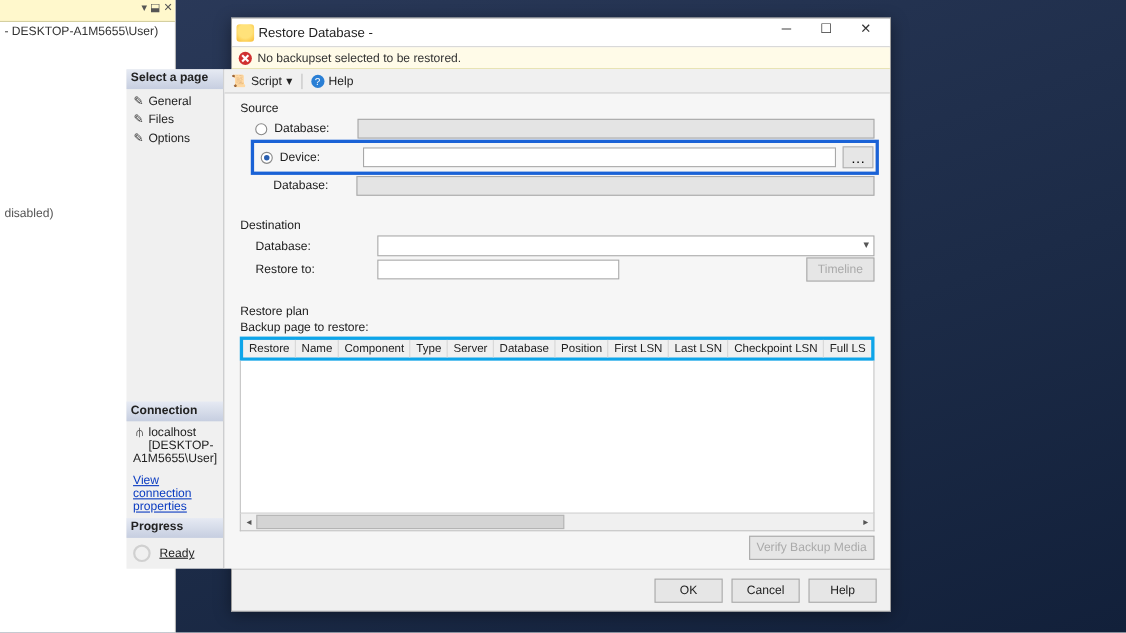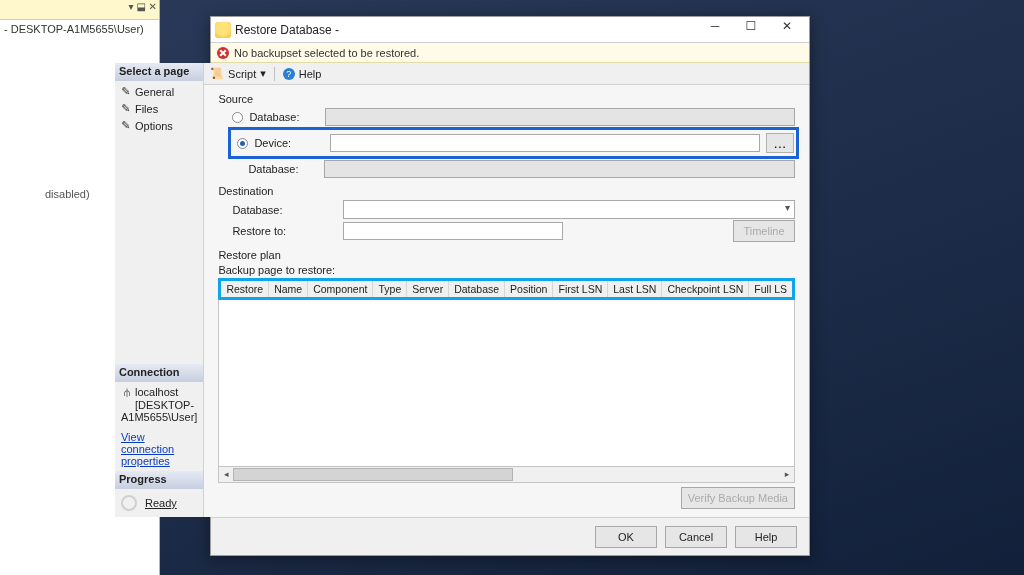--- a/index.html
+++ b/index.html
@@ -20,21 +20,21 @@
     height: 20px; background: #fff8cc; border-bottom: 1px solid #d4cfa0;
     position: relative;
   }
   .bgpanel .toolbar .right {
     position: absolute; right: 2px; top: 1px; font-size: 10px; color: #555;
   }
   .bgpanel .crumb {
     font-size: 11px; color: #333; padding: 3px 4px; white-space: nowrap;
   }
   .bgpanel .inner {
-    margin-top: 150px; font-size: 11px; color: #555; padding-left: 4px; margin-left: 41px;
+    margin-top: 150px; font-size: 11px; color: #555; padding-left: 4px;
   }
 
   
   .dialog {
     position: absolute; left: 210px; top: 16px; width: 600px; height: 540px;
     background: #f0f0f0; border: 1px solid #9c9c9c; box-shadow: 0 3px 14px rgba(0,0,0,.4);
     display: flex; flex-direction: column;
   }
   .titlebar {
     height: 26px; background: #fff; display: flex; align-items: center;
@@ -80,21 +80,21 @@
   .progbody { padding:6px; font-size:11px; color:#222; display:flex; align-items:center; gap:8px;text-decoration:underline; }
 
   .main { flex:1; background:#f6f6f6; border-left:1px solid #d0d0d0; display:flex; flex-direction:column; }
   .scriptbar {
     height:22px; background:#f0f0f0; border-bottom:1px solid #d0d0d0;
     display:flex; align-items:center; padding:0 6px; gap:4px; font-size:11px; color:#222;
   }
   .scriptbar .sep { width:1px; height:14px; background:#c0c0c0; margin:0 4px; }
   .helpicn { width:12px; height:12px; border-radius:6px; background:#2a7fd5;
     color:#fff; text-align:center; font-size:9px; line-height:12px; }
-  .content { padding:8px 14px 2px 14px; font-size:11px; color:#222; display:flex; flex-direction:column; gap:6px; flex:1; min-height:0; }
+  .content { padding:8px 14px 2px 14px; font-size:11px; color:#222; display:flex; flex-direction:column; gap:20px; flex:1; min-height:0; }
   .group { font-size:11px; color:#222; }
   .grouptitle { margin-bottom:3px; }
   .row { display:flex; align-items:center; gap:6px; margin:1px 0 1px 14px; }
   .radio {
     width:11px; height:11px; border:1px solid #888; border-radius:50%; background:#fff;
     display:inline-block; position:relative;
   }
   .radio.sel::after {
     content:""; position:absolute; left:2px; top:2px; width:5px; height:5px;
     border-radius:50%; background:#2a5fb0;

